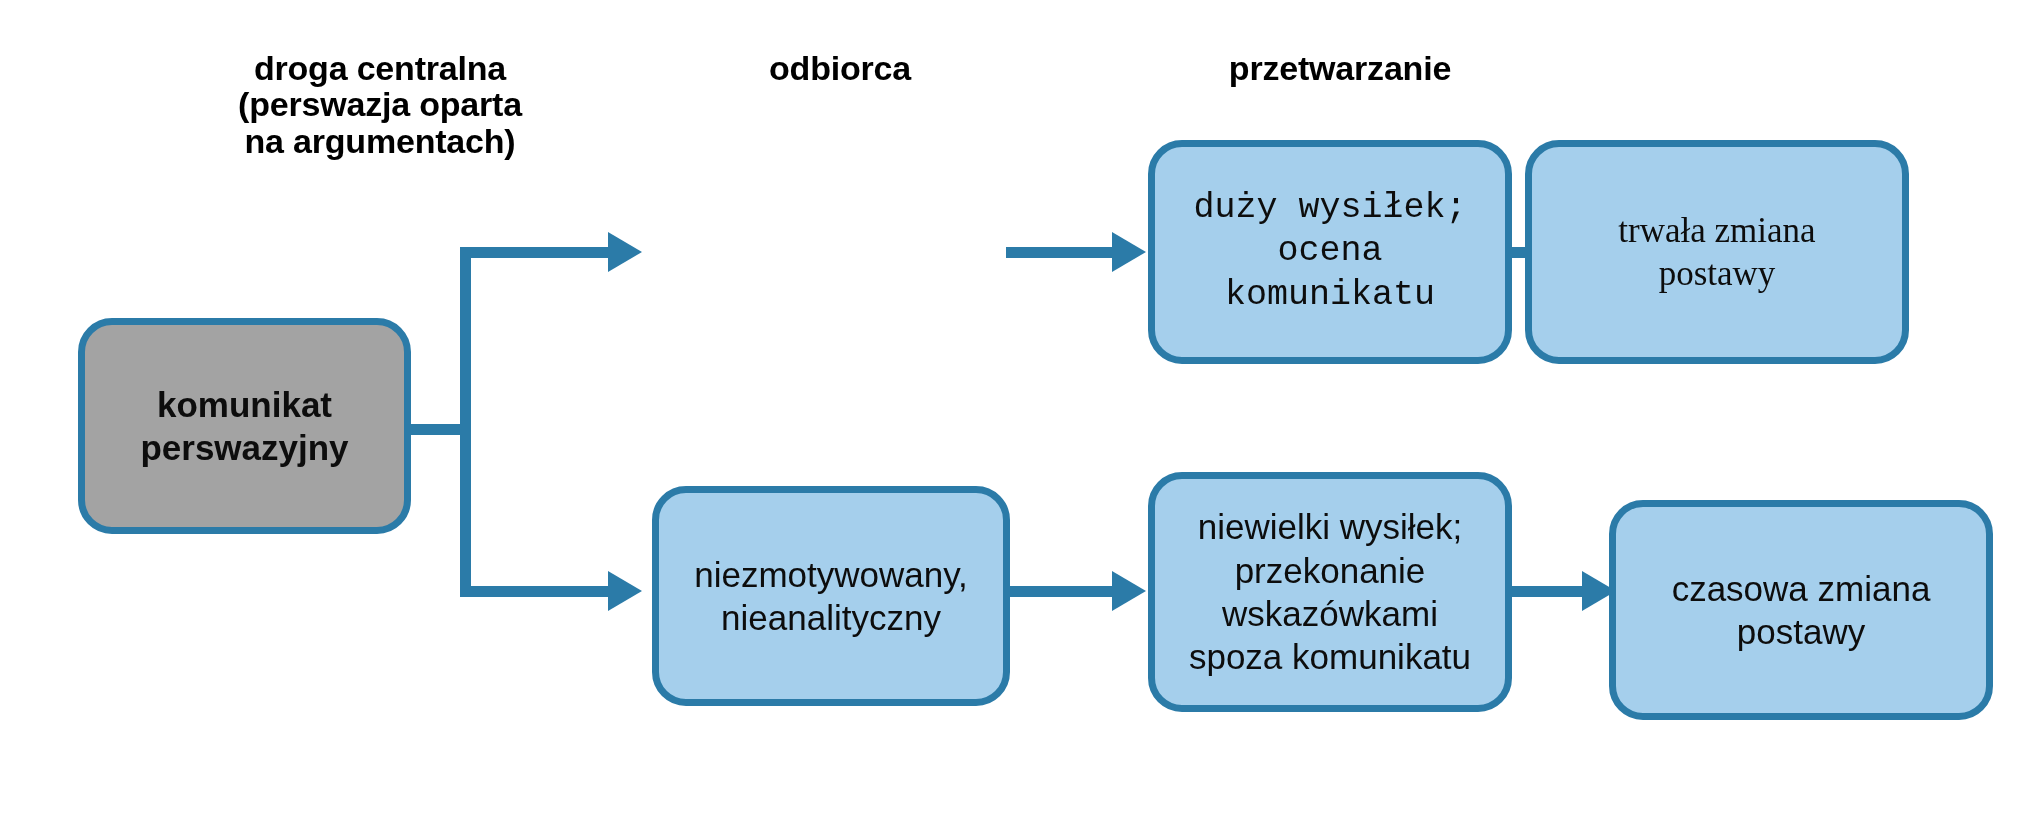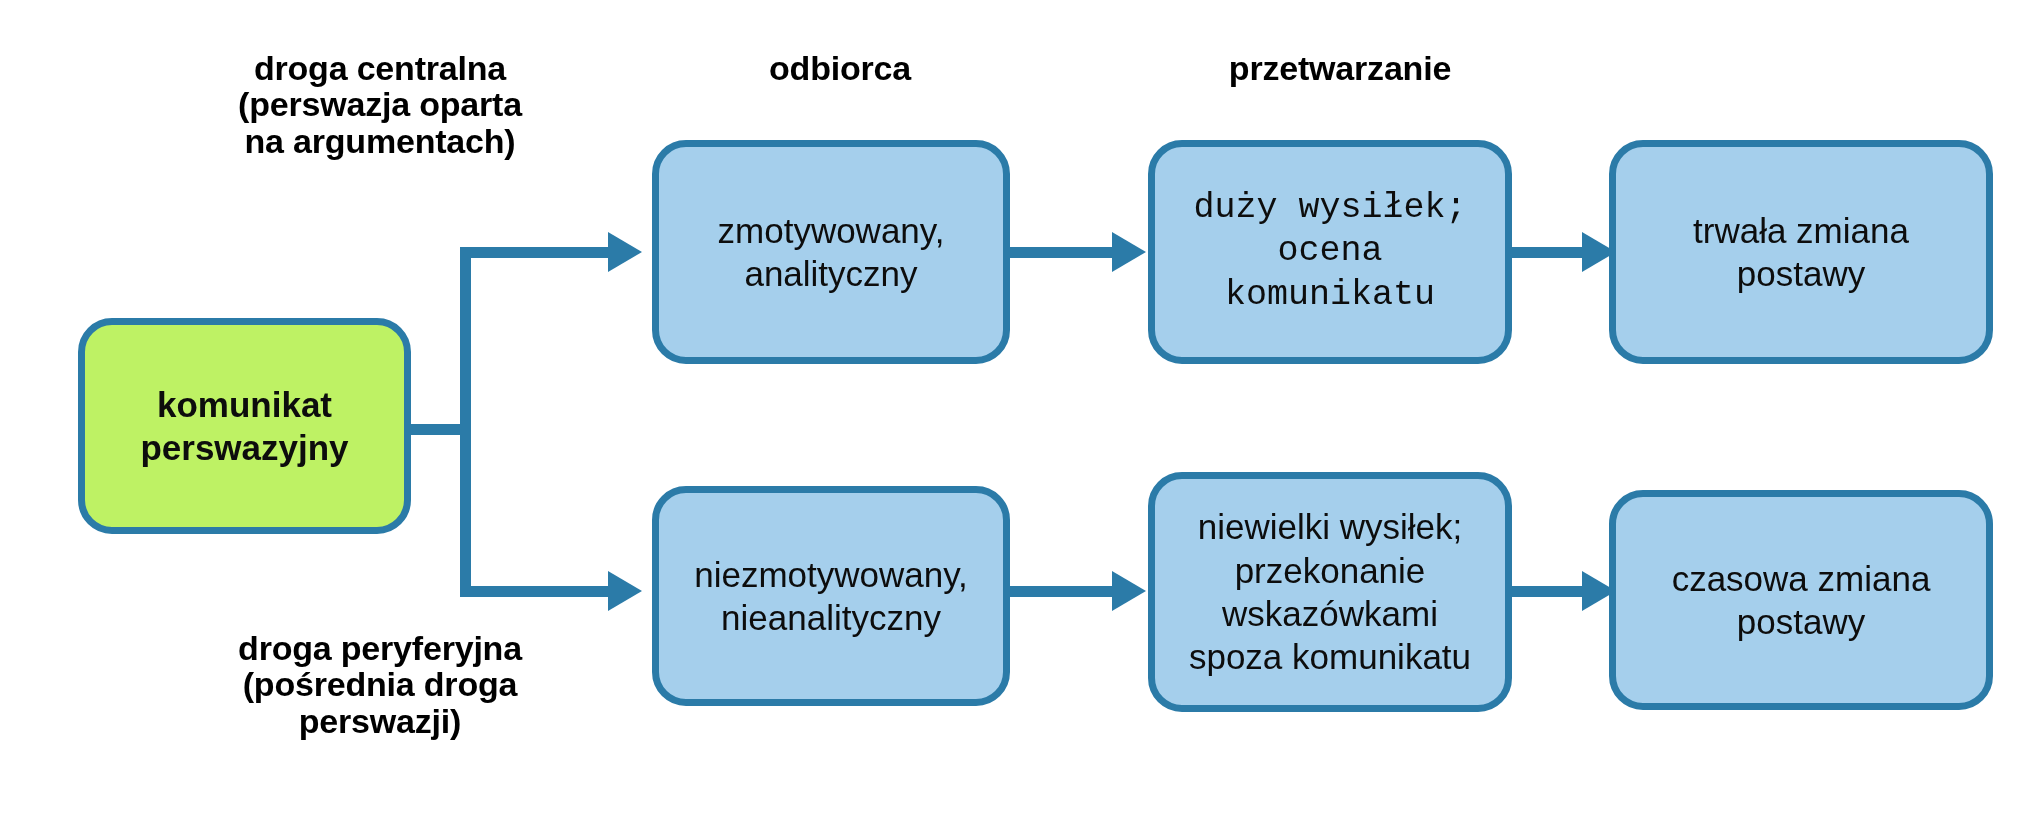--- a/index.html
+++ b/index.html
@@ -42,21 +42,21 @@
     align-items: center;
     justify-content: center;
     text-align: center;
     color: #0d0d0d;
     font-size: 35px;
     line-height: 1.24;
     white-space: pre-line;
     padding: 4px 10px;
   }
   .node.blue  { background: #a5cfec; }
-  .node.green { background: #bef264; font-weight: bold; }
+  .node.green { background: #a3a3a3; font-weight: bold; }
 
   
   .conn {
     position: absolute;
     background: #2b7ba8;
   }
   .arrowhead {
     position: absolute;
     width: 0;
     height: 0;
@@ -72,23 +72,20 @@
 
   <div class="heading col-heading" style="left:160px; top:50px; width:440px;">droga centralna
 (perswazja oparta
 na argumentach)</div>
 
   <div class="heading col-heading" style="left:1140px; top:50px; width:400px;">przetwarzanie</div>
 
   <div class="heading col-heading" style="left:640px; top:50px; width:400px;">odbiorca</div>
 
 
-  <div class="heading col-heading" style="left:160px; top:630px; width:440px;">droga peryferyjna
-(pośrednia droga
-perswazji)</div>
 
   <div class="conn" style="left:405px; top:424px; width:66px; height:11px;"></div>
 
   <div class="conn" style="left:460px; top:247px; width:11px; height:350px;"></div>
 
   <div class="conn" style="left:460px; top:247px; width:150px; height:11px;"></div>
   <div class="arrowhead" style="left:608px; top:232px;"></div>
 
   <div class="conn" style="left:460px; top:586px; width:150px; height:11px;"></div>
   <div class="arrowhead" style="left:608px; top:571px;"></div>
@@ -101,33 +98,31 @@
 
   <div class="conn" style="left:1006px; top:586px; width:110px; height:11px;"></div>
   <div class="arrowhead" style="left:1112px; top:571px;"></div>
 
   <div class="conn" style="left:1508px; top:586px; width:90px; height:11px;"></div>
   <div class="arrowhead" style="left:1582px; top:571px;"></div>
 
   <div class="node green" style="left:78px; top:318px; width:333px; height:216px;">komunikat
 perswazyjny</div>
 
-  <div class="node blue" style="left:652px; top:140px; width:358px; height:224px;">zmotywowany,
-analityczny</div>
 
   <div class="node blue" style="left:1148px; top:140px; width:364px; height:224px;font-family:Liberation Mono, monospace;">duży wysiłek;
 ocena komunikatu</div>
 
-  <div class="node blue" style="left:1609px; top:140px; width:384px; height:224px;">trwała zmiana
+  <div class="node blue" style="left:1525px; top:140px; width:384px; height:224px;font-family:Liberation Serif, serif;">trwała zmiana
 postawy</div>
 
   <div class="node blue" style="left:1148px; top:472px; width:364px; height:240px;">niewielki wysiłek;
 przekonanie
 wskazówkami
 spoza komunikatu</div>
 
   <div class="node blue" style="left:652px; top:486px; width:358px; height:220px;">niezmotywowany,
 nieanalityczny</div>
 
-  <div class="node blue" style="left:1609px; top:490px; width:384px; height:220px;">czasowa zmiana
+  <div class="node blue" style="left:1609px; top:500px; width:384px; height:220px;">czasowa zmiana
 postawy</div>
 
 </div>
 
 </body></html>

